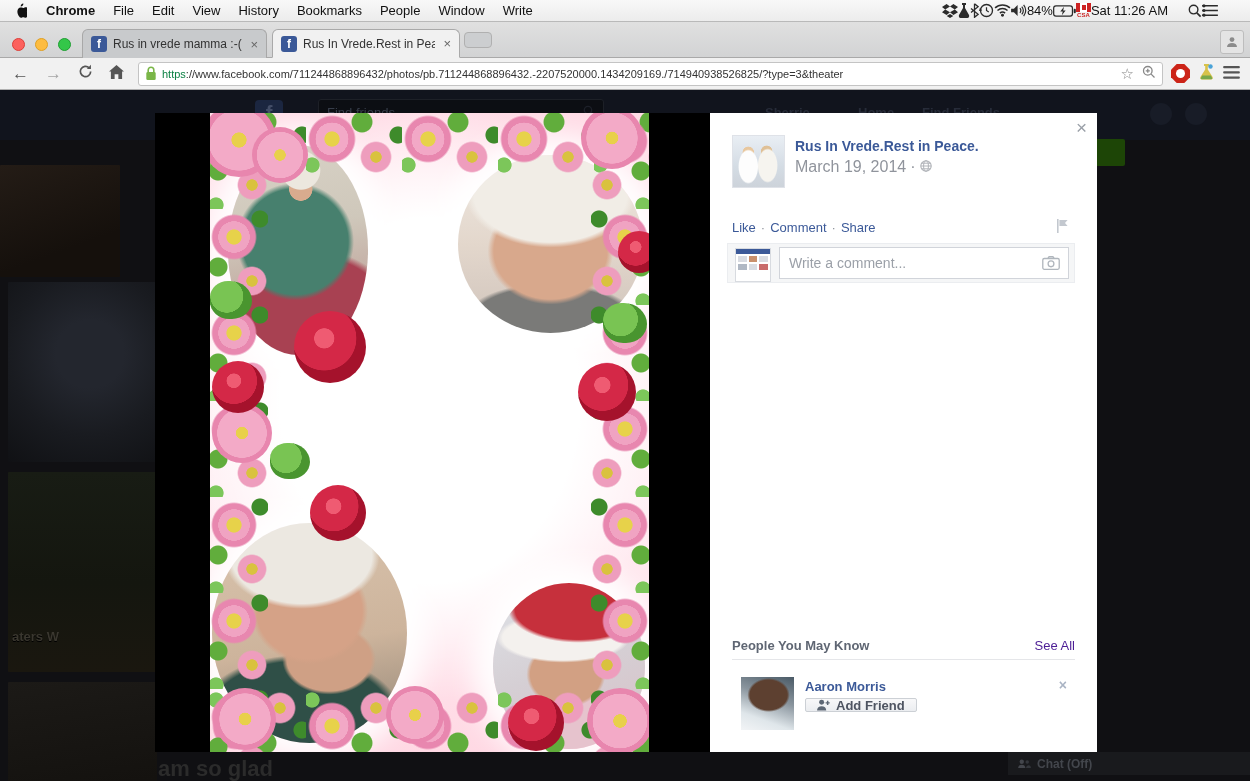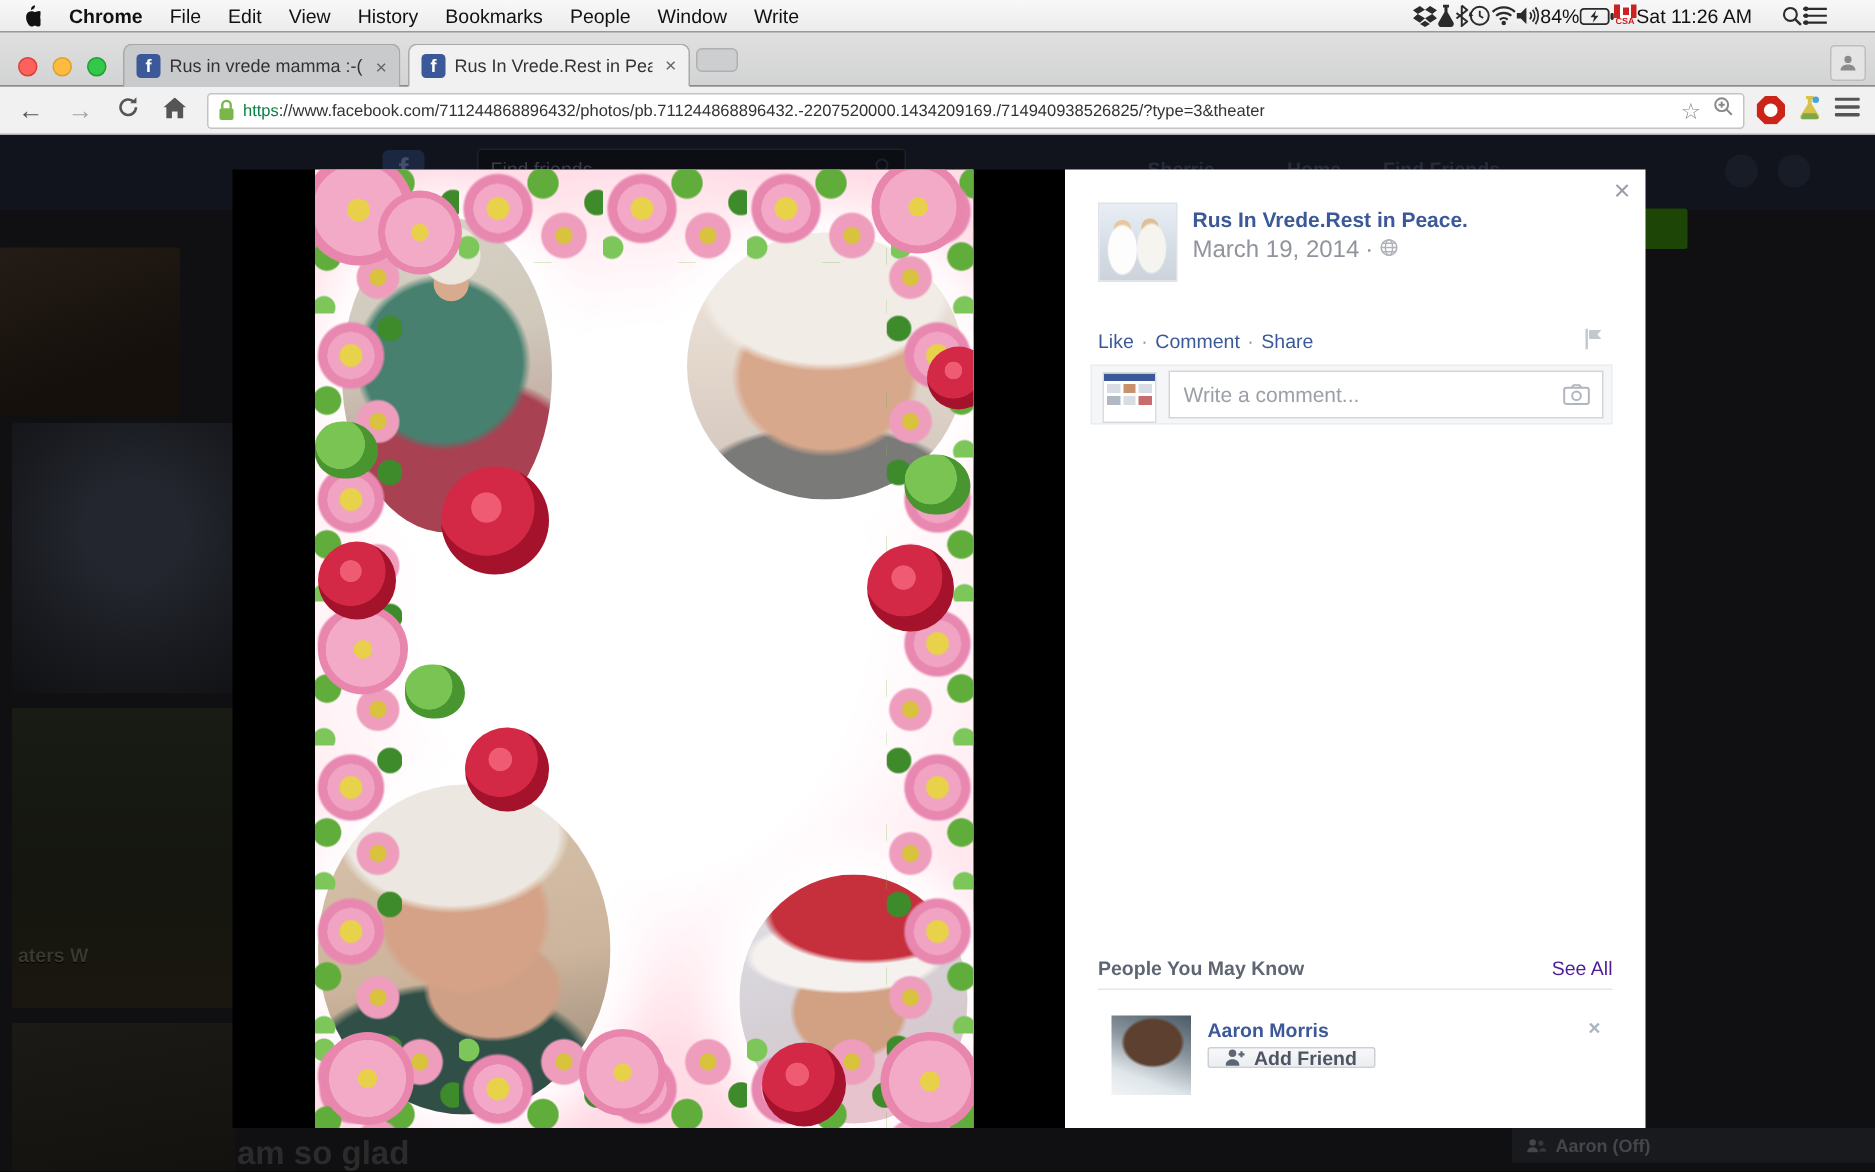--- a/index.html
+++ b/index.html
@@ -369,21 +369,21 @@
     <div class="thumb-dim" style="left:8px; top:592px; width:149px; height:148px; background:linear-gradient(170deg,#1c1a17,#14120f 70%);"></div>
 
     <div class="bottom-text-dim">am so glad</div>
     <div class="chatbar-dim">
       <svg width="13" height="10" viewBox="0 0 14 11">
           <circle cx="4" cy="3" r="2.4" fill="#43464c"></circle>
           <path fill="#43464c" d="M0 10c0-2.3 1.8-3.6 4-3.6S8 7.7 8 10z"></path>
           <circle cx="10" cy="3.4" r="1.9" fill="#33363b"></circle>
           <path fill="#33363b" d="M8.7 9.8c.2-1.8 1.4-2.9 3-2.9 1.4 0 2.3.9 2.3 2.9z"></path>
         </svg>
-      <span>Aaron (Off)</span>
+      <span>Chat (Off)</span>
     </div>
 
     <div class="stage">
       <div class="photo">
         <div class="oval ov-tl"></div>
         <div class="oval ov-tr"></div>
         <div class="oval ov-bl"></div>
         <div class="oval ov-br"></div>
 
         <div class="fs fs-h fs-top"></div>

